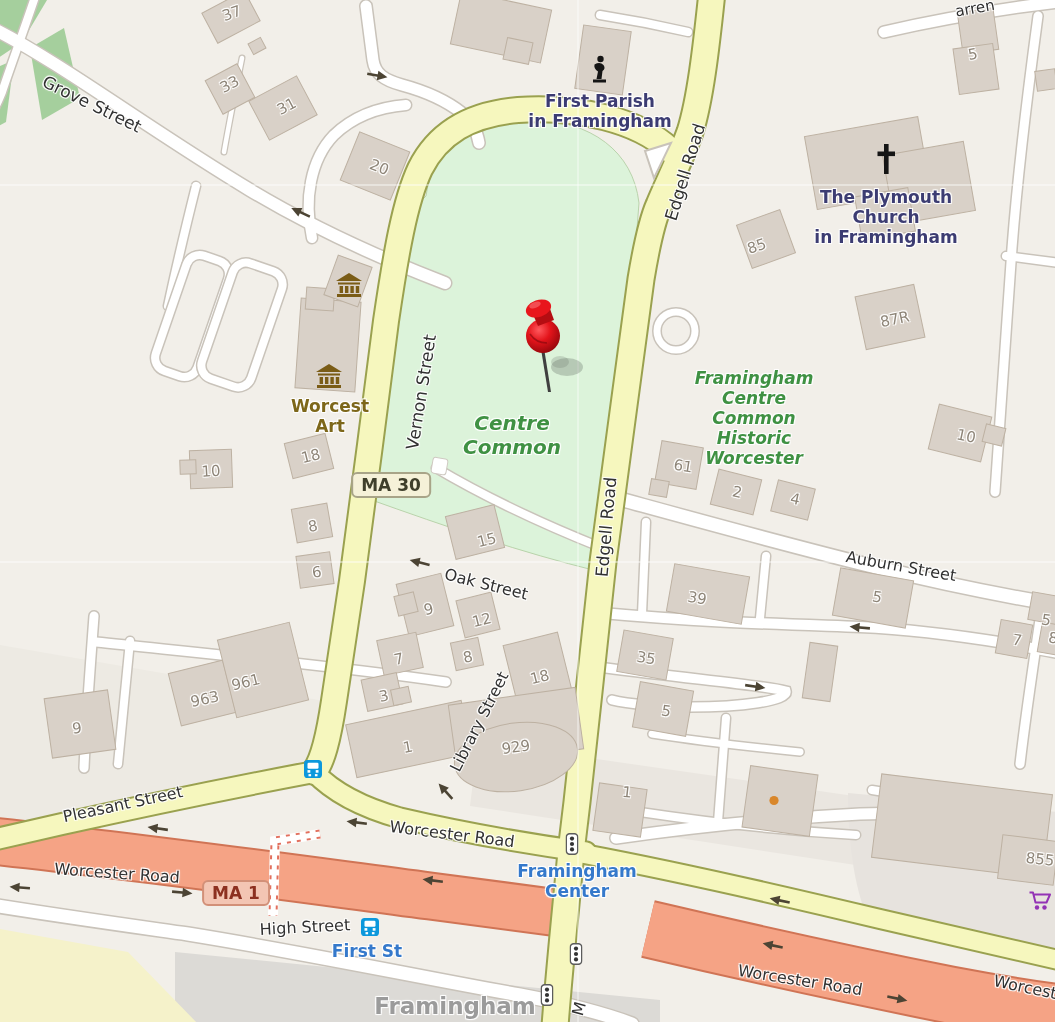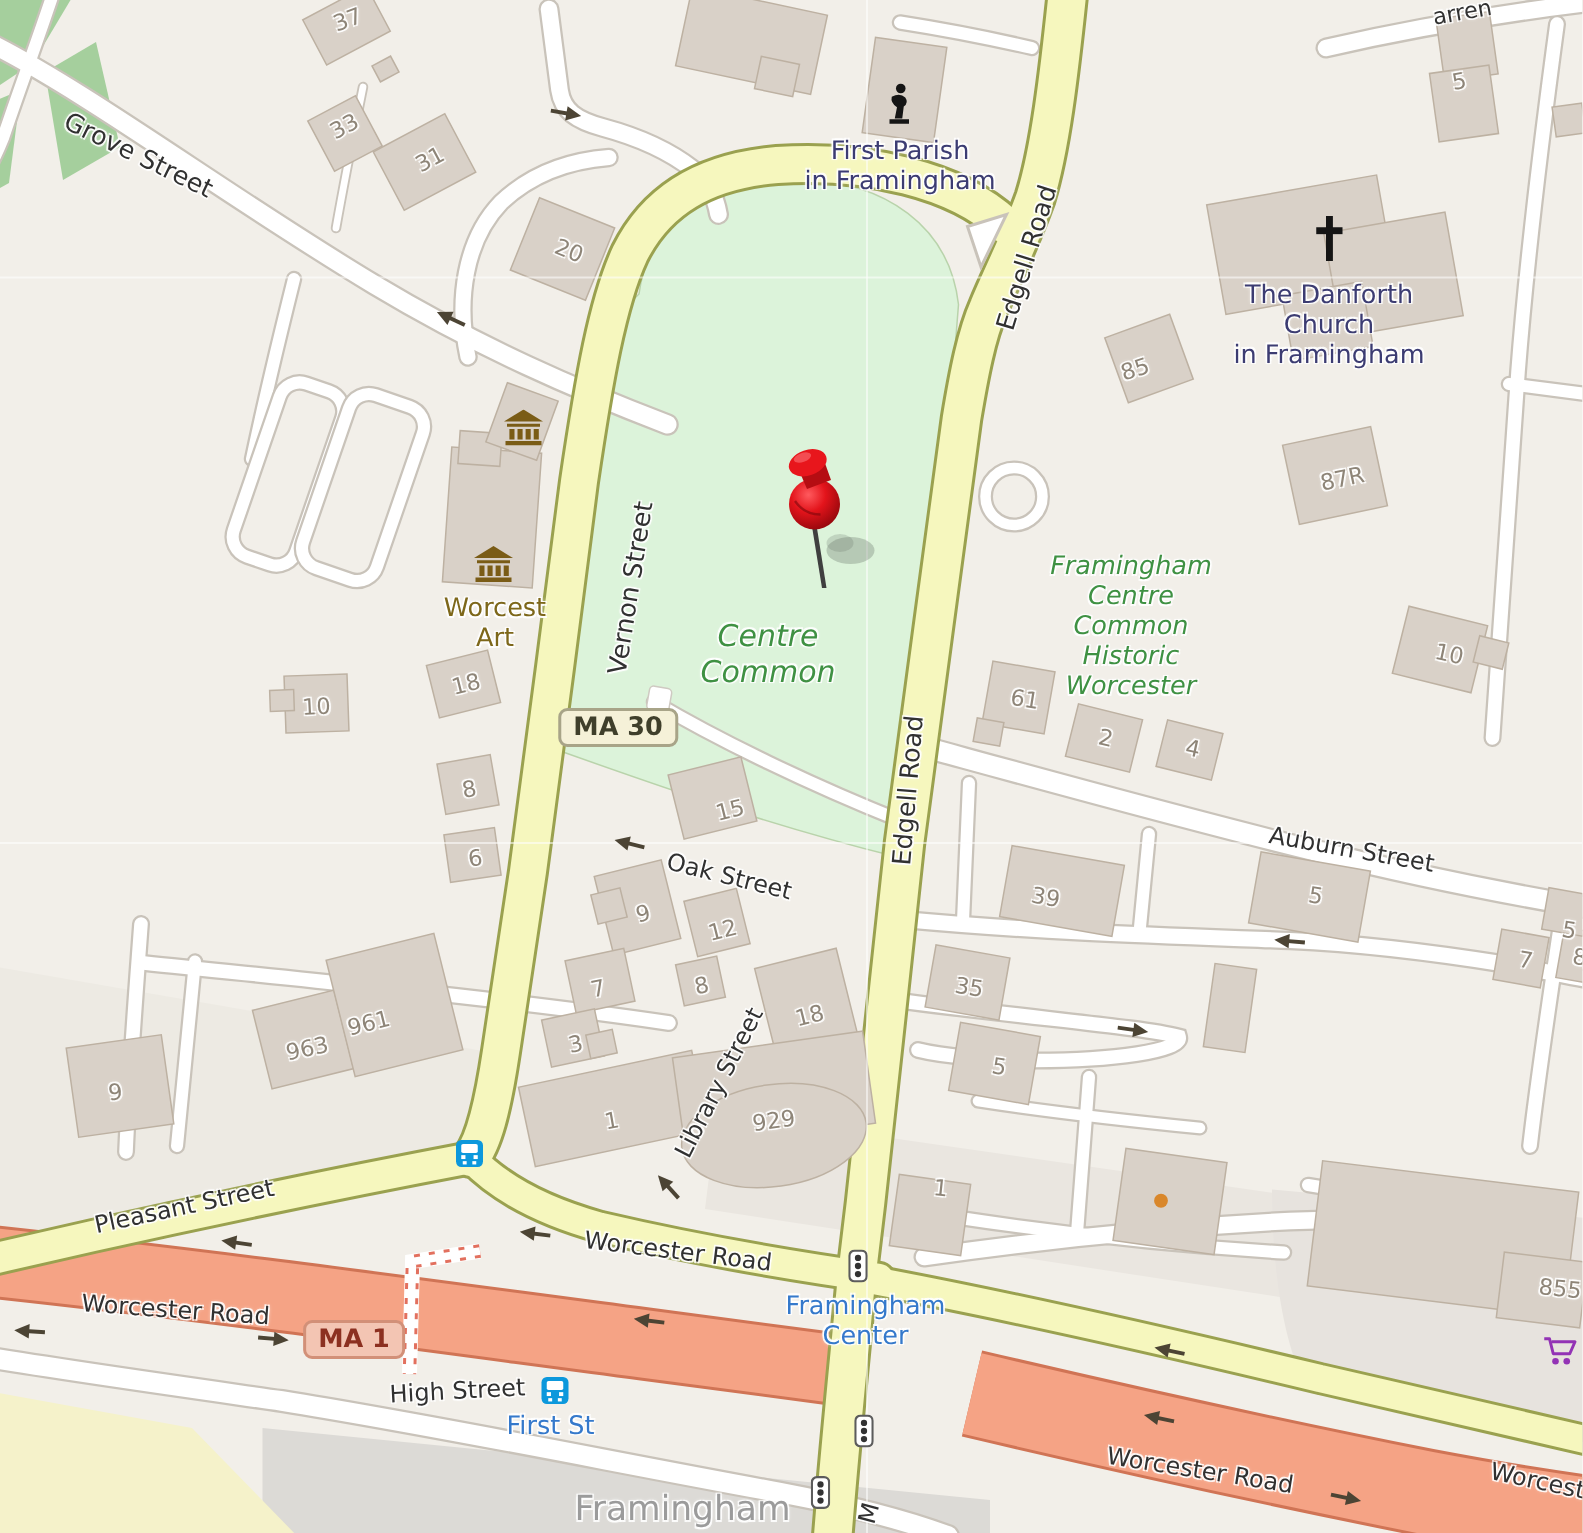--- a/index.html
+++ b/index.html
@@ -13,21 +13,21 @@
   .cy{stroke:#9aa14f;fill:none;stroke-linecap:round;}
   .fy{stroke:#f6f7be;fill:none;stroke-linecap:round;}
   .ct{stroke:#d07455;fill:none;stroke-linecap:butt;}
   .ft{stroke:#f5a385;fill:none;stroke-linecap:butt;}
   .lbl{position:absolute;white-space:nowrap;line-height:1.18;
        text-shadow:-1px -1px 0 rgba(255,255,255,.85),1px -1px 0 rgba(255,255,255,.85),
                    -1px 1px 0 rgba(255,255,255,.85),1px 1px 0 rgba(255,255,255,.85),
                    0 0 3px rgba(255,255,255,.95);}
   .st{font-size:16px;color:#313131;}
   .num{font-size:15px;color:#8e8578;}
-  .poi{text-align:center;font-size:17px;}
+  .poi{text-align:center;font-size:17px;font-weight:bold;}
   .rel{color:#3c3c72;}
   .brown{color:#7d671a;}
   .park{color:#3f9143;font-style:italic;font-size:20px;}
   .hist{color:#3f9143;font-style:italic;font-size:17px;}
   .blue{color:#3579cb;}
   .city{color:#9b9b9b;font-size:23px;}
   .ic{position:absolute;}
   .shield{position:absolute;font-weight:bold;font-size:17px;border-radius:6px;
           padding:1px 8px;white-space:nowrap;z-index:6;
           font-family:"DejaVu Sans","Liberation Sans",sans-serif;}
@@ -309,21 +309,21 @@
       <div class="lbl num" style="left: 627px; top: 793px; transform: translate(-50%, -50%) rotate(6deg);">1</div>
       <div class="lbl num" style="left: 205px; top: 700px; transform: translate(-50%, -50%) rotate(-12deg);">963</div>
       <div class="lbl num" style="left: 246px; top: 683px; transform: translate(-50%, -50%) rotate(-14deg);">961</div>
       <div class="lbl num" style="left: 77px; top: 729px; transform: translate(-50%, -50%) rotate(-6deg);">9</div>
       <div class="lbl num" style="left: 1040px; top: 860px; transform: translate(-50%, -50%) rotate(6deg);">855</div>
       <div class="lbl poi rel" style="left: 600px; top: 111px; transform: translate(-50%, -50%);">
         <div>First Parish</div>
         <div>in Framingham</div>
       </div>
       <div class="lbl poi rel" style="left: 886px; top: 217px; transform: translate(-50%, -50%);">
-        <div>The Danforth</div>
+        <div>The Plymouth</div>
         <div>Church</div>
         <div>in Framingham</div>
       </div>
       <div class="lbl poi brown" style="left: 330px; top: 416px; transform: translate(-50%, -50%);">
         <div>Worcest</div>
         <div>Art</div>
       </div>
       <div class="lbl poi park" style="left: 512px; top: 436px; transform: translate(-50%, -50%);">
         <div>Centre</div>
         <div>Common</div>
@@ -471,21 +471,21 @@
           <circle cx="6.5" cy="16.4" r="2.1" fill="#333"></circle>
         </svg></div>
       <div class="ic" style="left: 1040px; top: 903px; transform: translate(-50%, -50%);"><svg width="24" height="22" viewBox="0 0 24 22">
           <path d="M1.5 2.5 h3.5 l2.5 10 h11 l3.5 -8 h-15.5" fill="none" stroke="#9333b5" stroke-width="2" stroke-linejoin="round"></path>
           <circle cx="9" cy="17.5" r="2.2" fill="#9333b5"></circle>
           <circle cx="16.5" cy="17.5" r="2.2" fill="#9333b5"></circle>
         </svg></div>
       <div class="ic" style="left: 774px; top: 801px; transform: translate(-50%, -50%);"><svg width="12" height="12">
           <circle cx="6" cy="6" r="4.6" fill="#d9872b"></circle>
         </svg></div>
-      <div class="shield s30" style="left: 412px; top: 485px; transform: translate(-50%, -50%);">MA 30</div>
+      <div class="shield s30" style="left: 391px; top: 485px; transform: translate(-50%, -50%);">MA 30</div>
       <div class="shield s9" style="left: 236px; top: 893px; transform: translate(-50%, -50%);">MA 1</div>
     </div>
 
   <div id="pin" style="left: 508px; top: 296px;">
     <svg width="80" height="100" viewBox="0 0 80 100">
       <defs>
         <radialGradient id="pg" cx="38%" cy="32%" r="75%">
           <stop offset="0" stop-color="#ff5a5e"></stop>
           <stop offset="0.45" stop-color="#e3141b"></stop>
           <stop offset="1" stop-color="#8f060b"></stop>

